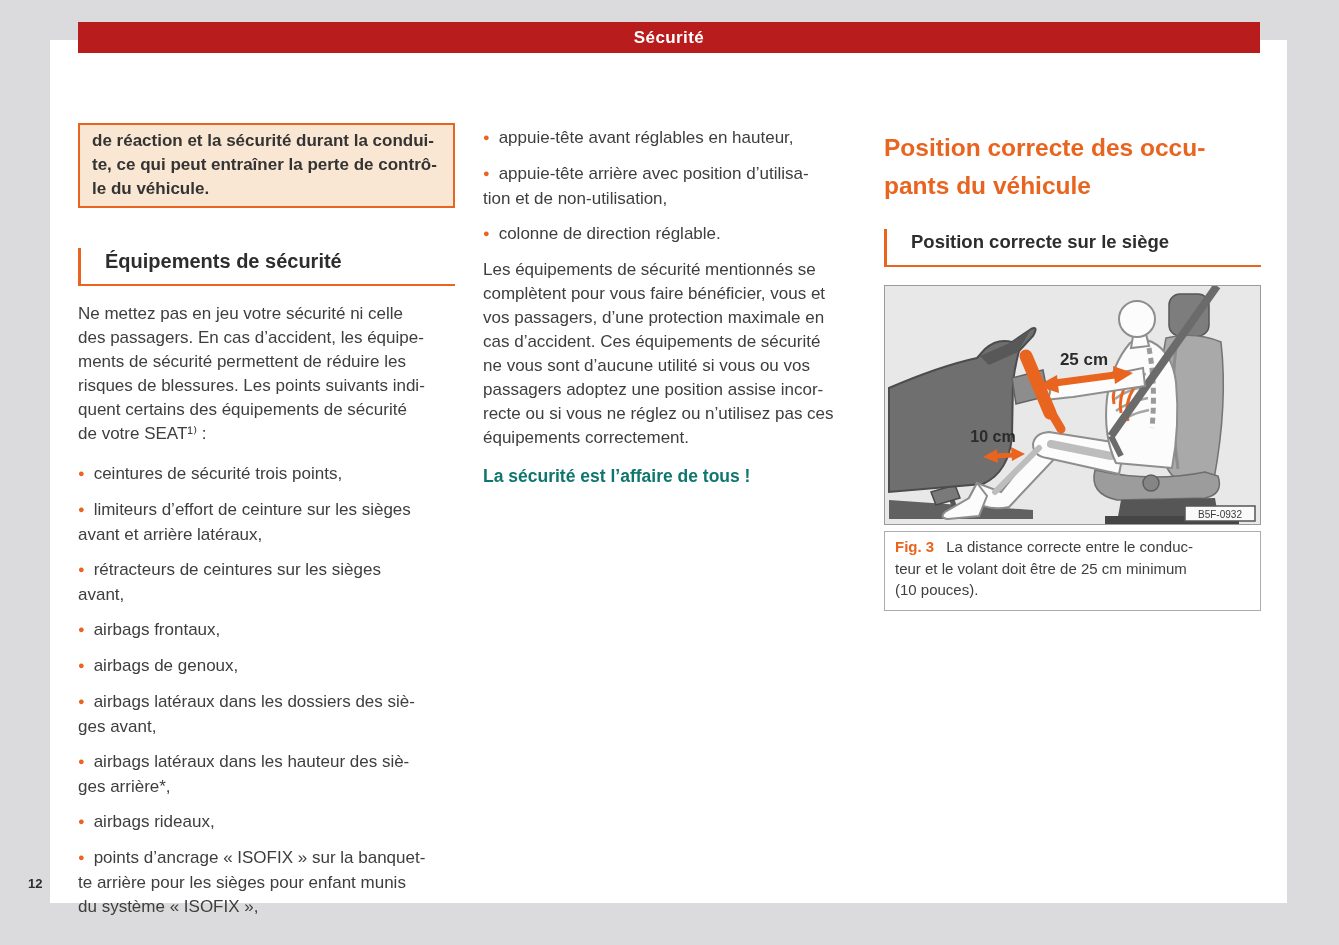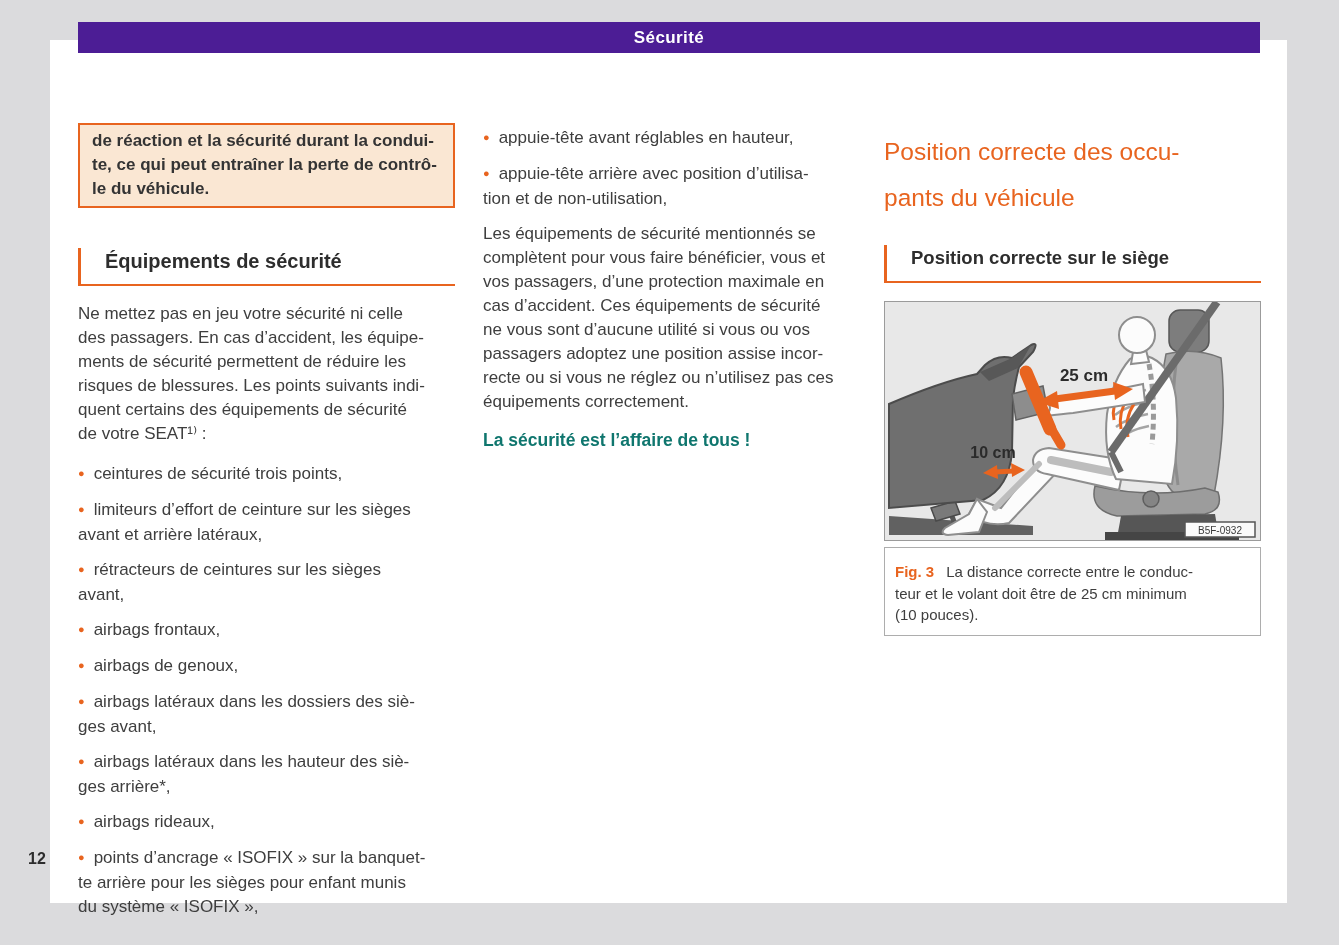--- a/index.html
+++ b/index.html
@@ -9,21 +9,21 @@
     font-family:"Liberation Sans","DejaVu Sans",sans-serif;
     color:#3E3E3E;
     overflow:hidden;
   }
   .page {
     position:absolute; left:50px; top:40px; width:1237px; height:863px;
     background:#FFFFFF;
   }
   .header-bar {
     position:absolute; left:78px; top:22px; width:1182px; height:31px;
-    background:#4c1d95; color:#FFFFFF; z-index:5;
+    background:#b91c1c; color:#FFFFFF; z-index:5;
     display:flex; align-items:center; justify-content:center;
     font-size:17px; font-weight:bold; letter-spacing:.4px;
   }
   .col { position:absolute; font-size:17px; line-height:24px;margin-top:48px; }
   .col-left  { left:28px;  top:35px; width:377px; }
   .col-mid   { left:433px; top:38px; width:377px; }
   .col-right { left:834px; top:35px; width:377px; }
   .pre { white-space:pre; }
 
   .warning-box {
@@ -41,37 +41,37 @@
   .intro { margin-top:16px; }
   .bullets { margin-top:16px; }
   p.bullet { margin:0 0 11px 0; }
   .dot { color:#E8641F; font-size:11px; margin-right:9px; position:relative; top:-2px; }
   .body-para { margin-top:10px; }
   .emphasis { margin-top:14px; font-weight:bold; font-size:17.5px; color:#0f766e; }
 
   .footnote-divider { margin-top:38px; width:80px; border-top:2px solid #3A3A3A; }
   .footnote { margin-top:13px; font-size:14px; line-height:21px; }
 
-  .main-title { margin-top:6px; color:#E8641F; font-size:24.5px; line-height:46px; font-weight:normal; }
+  .main-title { margin-top:6px; color:#E8641F; font-size:24.5px; line-height:38px; font-weight:bold; }
 
   .figure-box {
     margin-top:18px; width:377px; box-sizing:border-box;
     border:1px solid #9B9B9B; background:#f97316;
   }
   .figure-box svg { display:block; }
   .figure-caption {
     width:377px; box-sizing:border-box; margin-top:6px;
-    border:1px solid #ADADAD; padding:13px 10px 9px;
+    border:1px solid #ADADAD; padding:4px 10px 9px;
     font-size:15px; line-height:21.5px;
   }
   .fig-label { color:#E8641F; font-weight:bold; margin-right:12px; }
 
   .page-number {
-    position:absolute; left:28px; top:850px;
-    font-size:16px; font-weight:bold; color:#2D2D2D;
+    position:absolute; left:28px; top:876px;
+    font-size:13px; font-weight:bold; color:#2D2D2D;
   }
   .svg-label { font-family:"Liberation Sans","DejaVu Sans",sans-serif; font-weight:bold; }
 </style>
 </head>
 <body>
 
 <div class="header-bar">
   <span>Sécurité</span>
 </div>
 
@@ -119,20 +119,21 @@
     <div class="footnote">
       <span>¹⁾ En fonction de la version ou du marché.</span>
     </div>
   </div>
 
   <div class="col col-mid">
     <div>
       <p class="bullet"><span class="dot">●</span><span class="pre">appuie-tête avant réglables en hauteur,</span></p>
       <p class="bullet"><span class="dot">●</span><span class="pre">appuie-tête arrière avec position d’utilisa-
 tion et de non-utilisation,</span></p>
+      <p class="bullet"><span class="dot">●</span><span class="pre">colonne de direction réglable.</span></p>
     </div>
 
     <div class="body-para">
       <span class="pre">Les équipements de sécurité mentionnés se
 complètent pour vous faire bénéficier, vous et
 vos passagers, d’une protection maximale en
 cas d’accident. Ces équipements de sécurité
 ne vous sont d’aucune utilité si vous ou vos
 passagers adoptez une position assise incor-
 recte ou si vous ne réglez ou n’utilisez pas ces

